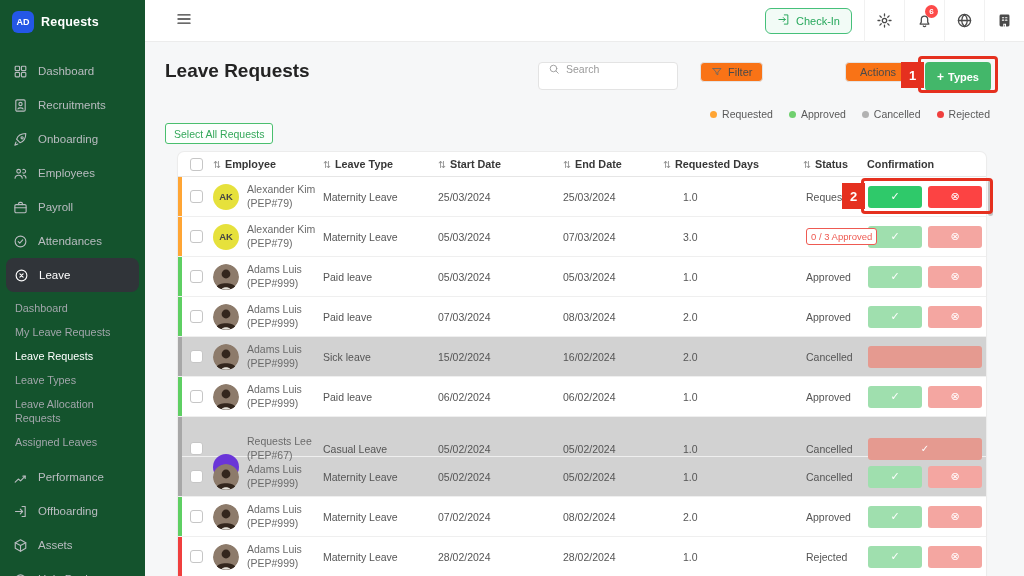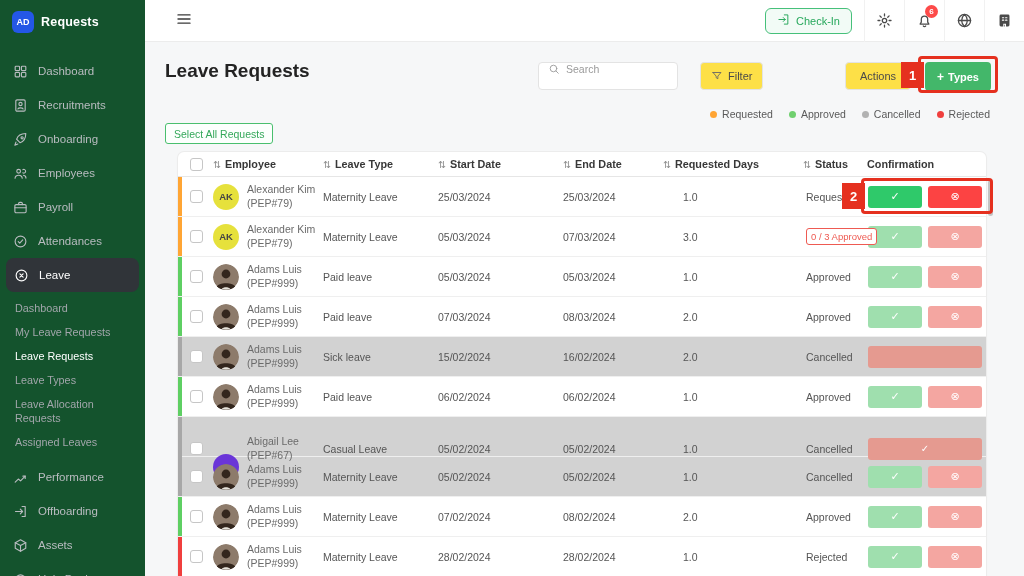--- a/index.html
+++ b/index.html
@@ -40,21 +40,21 @@
   .caret{font-size:9px;color:#333}
 
   
   .main{position:absolute;left:145px;top:42px;width:879px;height:534px;background:#f6f7f8}
   .page-title{position:absolute;left:20px;top:18px;font-size:19px;font-weight:bold;color:#232323}
   .search-box{position:absolute;left:393px;top:20px;width:140px;height:28px;background:#fff;border:1px solid #e3e3e3;border-radius:4px;display:flex;align-items:flex-start;gap:6px;padding:0 9px}
   .search-box .ic{color:#9a9a9a;display:inline-flex}
   .search-box .ic svg{width:12px;height:12px}
   .search-box input{border:0;outline:0;width:100%;font-size:10.5px;color:#444;background:transparent}
   .search-box input::placeholder{color:#9a9a9a}
-  .ctl-btn{position:absolute;top:20px;height:28px;background:#fde047;border:1px solid #e3e3e3;border-radius:4px;display:flex;align-items:center;gap:5px;font-size:11px;color:#4a4a4a;padding:0 10px;white-space:nowrap}
+  .ctl-btn{position:absolute;top:20px;height:20px;background:#f97316;border:1px solid #e3e3e3;border-radius:4px;display:flex;align-items:center;gap:5px;font-size:11px;color:#4a4a4a;padding:0 10px;white-space:nowrap}
   .ctl-btn .ic{display:inline-flex;color:#666}
   .ctl-btn .ic svg{width:12px;height:12px}
   #btn-filter{left:555px}
   #btn-groupby{left:623px}
   #btn-actions{left:700px;padding:0 14px}
   .create-btn{position:absolute;left:780px;top:20px;height:29px;width:66px;background:var(--accent,#43b76a);color:#fff;border-radius:4px;font-size:11px;display:flex;align-items:center;justify-content:center;gap:4px;font-weight:bold}
   .create-btn .ic{font-size:12px;font-weight:bold}
 
   .legend{position:absolute;top:66px;right:34px;display:flex;gap:16px;align-items:center}
   .legend-item{display:flex;align-items:center;gap:5px;font-size:10.5px;color:#5a5a5a;white-space:nowrap}
@@ -516,21 +516,21 @@
             </div>
           </div>
           <div class="trow muted-row">
             <div class="edge" style="background: rgb(167, 167, 167);"></div>
             <div class="cbc">
               <span class="cb"></span>
             </div>
             <div class="emp">
               <span class="avatar" style="background: rgb(106, 53, 216); color: rgb(255, 255, 255); margin-top: 37px;">AL</span>
               <div class="emp-text">
-                <div>Abigail Lee</div>
+                <div>Requests Lee</div>
                 <div>(PEP#67)</div>
               </div>
             </div>
             <div class="cell">Casual Leave</div>
             <div class="cell">05/02/2024</div>
             <div class="cell">05/02/2024</div>
             <div class="cell days">1.0</div>
             <div class="cell status">Cancelled</div>
             <div class="confirm">
               <button class="conf-btn conf-single">✓</button>

